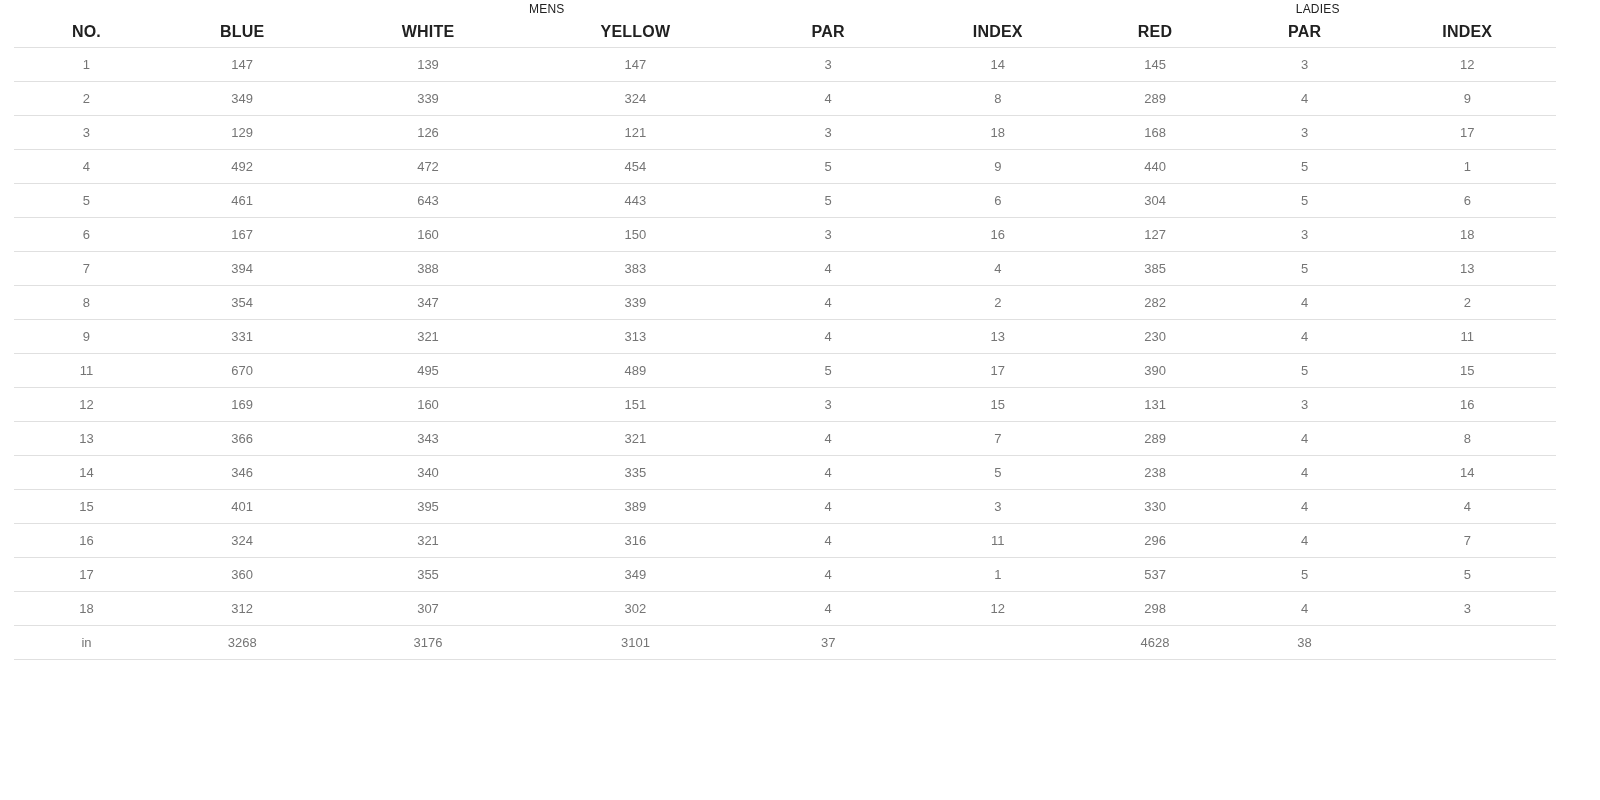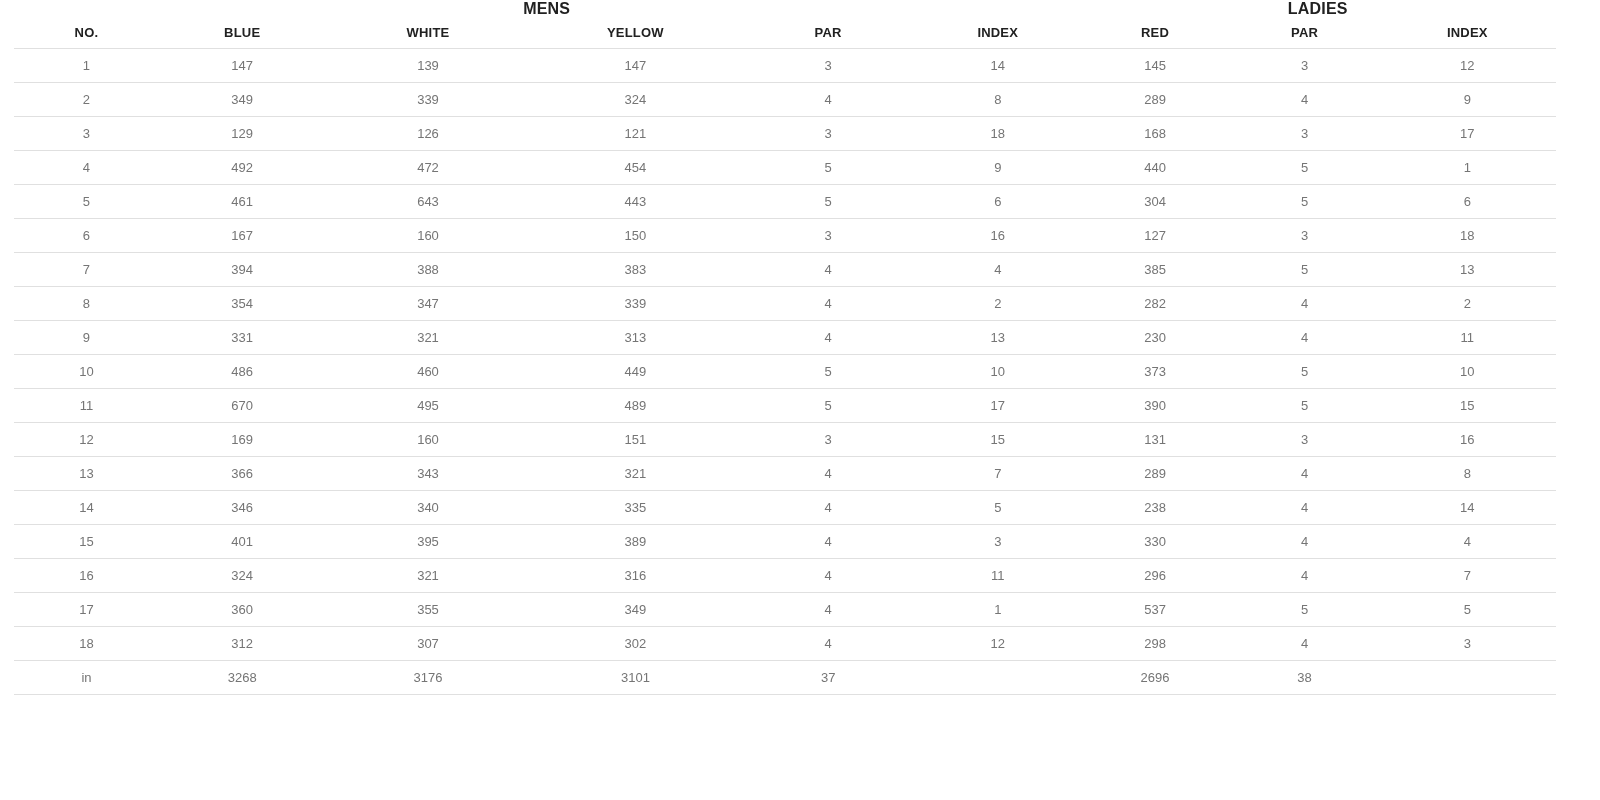--- a/index.html
+++ b/index.html
@@ -39,29 +39,29 @@
   col.c9 { width: 11.5%; }
   th, td {
     text-align: center;
     vertical-align: middle;
     padding: 0;
     white-space: nowrap;
     overflow: hidden;
   }
   tr.group-row th {
     height: 17px;
-    font-size: 16px;
-    font-weight: 700;
+    font-size: 12px;
+    font-weight: 400;
     color: var(--header-text);
     letter-spacing: 0.2px;
     border: none;
   }
   tr.col-row th {
     height: 30px;
-    font-size: 13px;
+    font-size: 16px;
     font-weight: 700;
     color: var(--header-text);
     letter-spacing: 0.2px;
     border-bottom: 1px solid var(--row-border);
   }
   tbody td {
     height: 34px;
     font-size: 13px;
     font-weight: 400;
     color: var(--cell-text);
@@ -195,31 +195,20 @@
           <td>331</td>
           <td>321</td>
           <td>313</td>
           <td>4</td>
           <td>13</td>
           <td>230</td>
           <td>4</td>
           <td>11</td>
         </tr>
         <tr>
-          <td>10</td>
-          <td>486</td>
-          <td>460</td>
-          <td>449</td>
-          <td>5</td>
-          <td>10</td>
-          <td>373</td>
-          <td>5</td>
-          <td>10</td>
-        </tr>
-        <tr>
           <td>11</td>
           <td>670</td>
           <td>495</td>
           <td>489</td>
           <td>5</td>
           <td>17</td>
           <td>390</td>
           <td>5</td>
           <td>15</td>
         </tr>
@@ -300,19 +289,19 @@
           <td>4</td>
           <td>3</td>
         </tr>
         <tr>
           <td>in</td>
           <td>3268</td>
           <td>3176</td>
           <td>3101</td>
           <td>37</td>
           <td></td>
-          <td>2696</td>
+          <td>4628</td>
           <td>38</td>
           <td></td>
         </tr>
       </tbody>
   </table>
 </div>
 
 </body></html>

